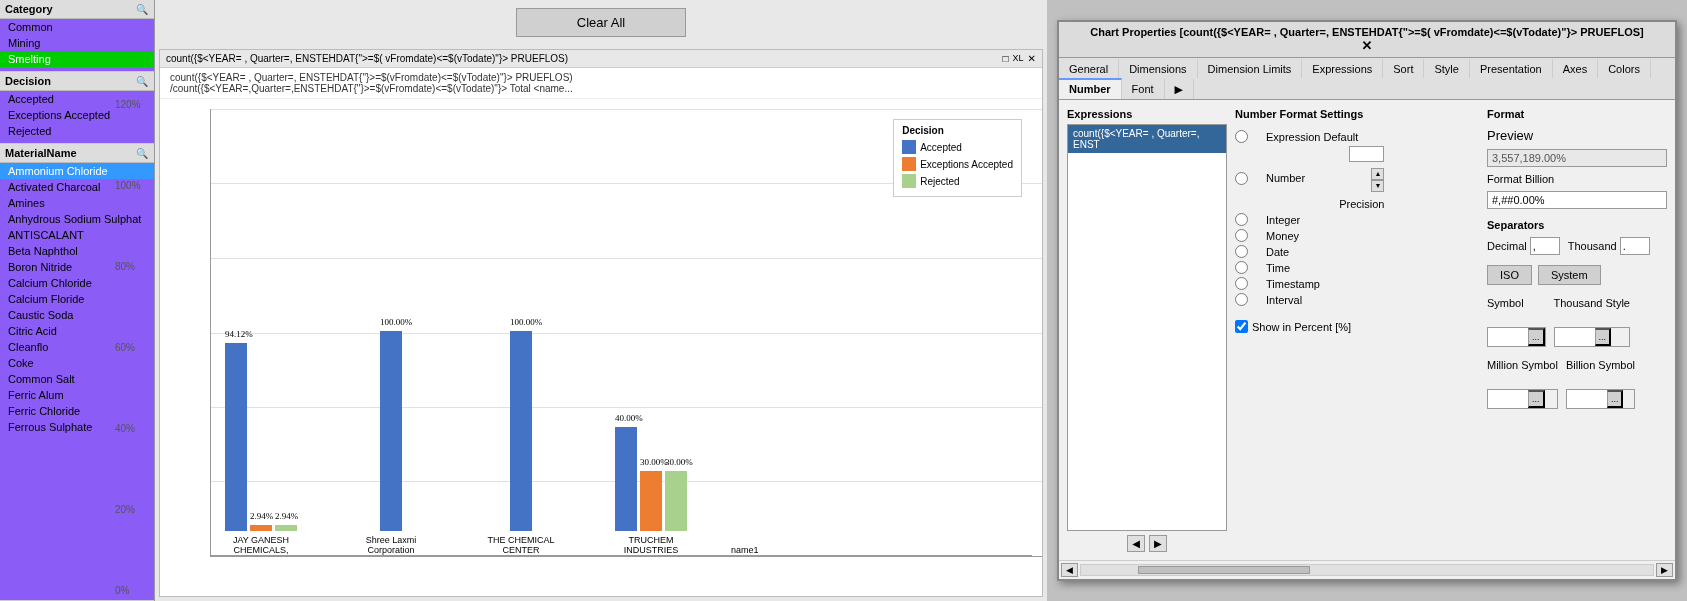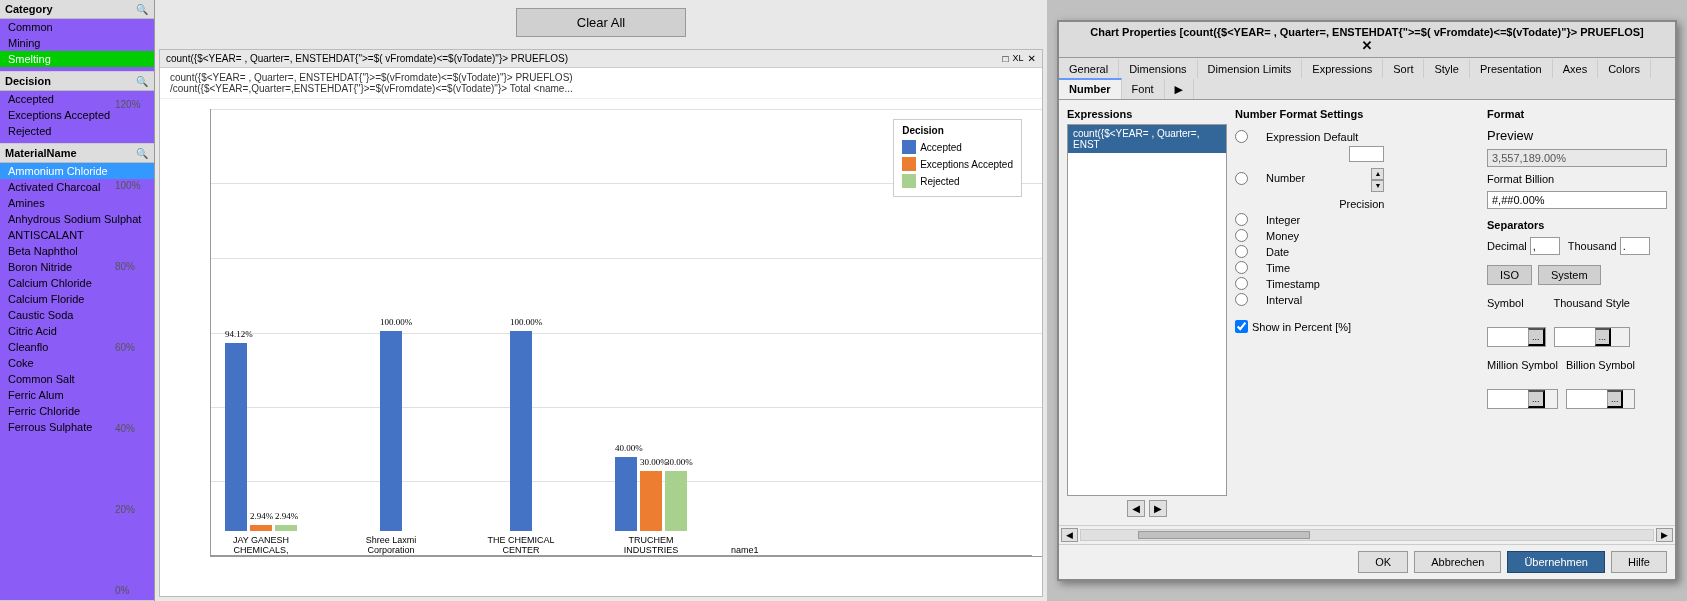--- a/index.html
+++ b/index.html
@@ -540,21 +540,21 @@
           <div class="bars-row">
             <div class="bar" style="height:200px; background:#4472C4;">
               <span class="bar-label" style="top:-14px; font-size:9px;">100.00%</span>
             </div>
           </div>
           <div class="group-label">THE CHEMICAL CENTER</div>
         </div>
 
         <div class="bar-group">
           <div class="bars-row">
-            <div class="bar" style="height:74px; background:#4472C4;">
+            <div class="bar" style="height:104px; background:#4472C4;">
               <span class="bar-label" style="top:-14px; font-size:9px;">40.00%</span>
             </div>
             <div class="bar" style="height:60px; background:#ED7D31;">
               <span class="bar-label" style="top:-14px; font-size:9px;">30.00%</span>
             </div>
             <div class="bar" style="height:60px; background:#A9D18E;">
               <span class="bar-label" style="top:-14px; font-size:9px;">30.00%</span>
             </div>
           </div>
           <div class="group-label">TRUCHEM INDUSTRIES</div>
@@ -725,19 +725,13 @@
   </div>
 
   <div class="scrollbar-h">
     <button class="scroll-arrow">◀</button>
     <div class="scroll-track">
       <div class="scroll-thumb"></div>
     </div>
     <button class="scroll-arrow">▶</button>
   </div>
 
-  <div class="dialog-footer">
-    <button class="footer-btn">OK</button>
-    <button class="footer-btn">Abbrechen</button>
-    <button class="footer-btn primary">Übernehmen</button>
-    <button class="footer-btn">Hilfe</button>
-  </div>
 </div>
 
 </body></html>

